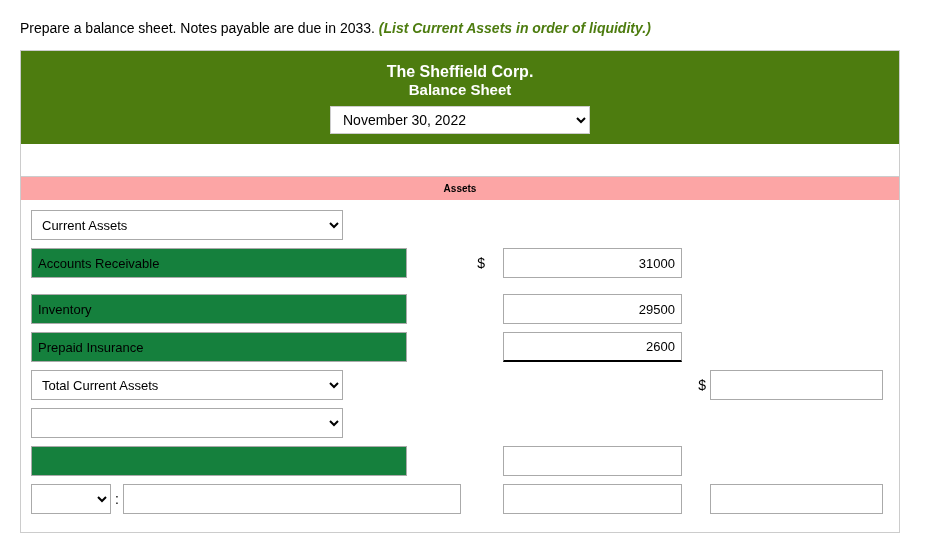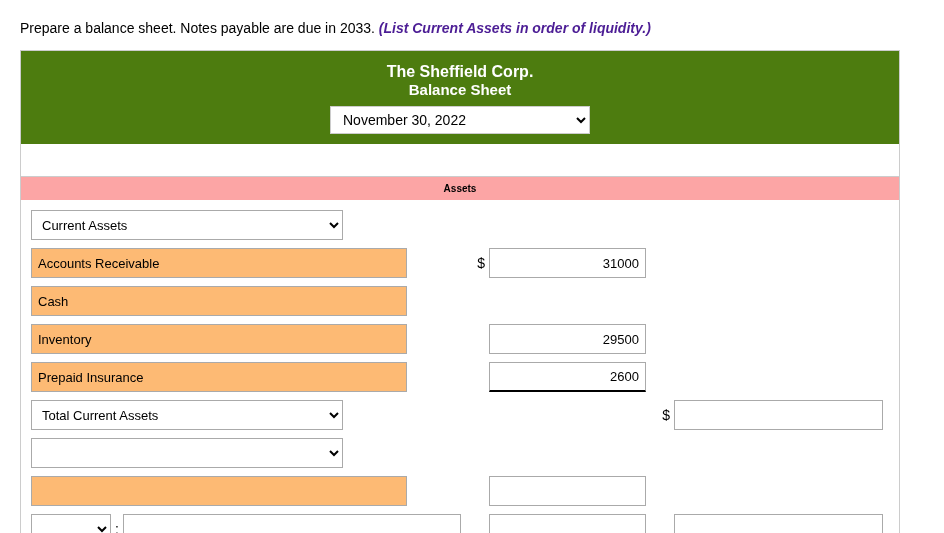--- a/index.html
+++ b/index.html
@@ -8,21 +8,21 @@
       font-size: 14px;
       background: #fff;
       color: #000;
       padding: 20px;
     }
     .instruction {
       margin-bottom: 14px;
       font-size: 14px;
     }
     .instruction .highlight {
-      color: #4c1d95;
+      color: #4d7c0f;
       font-style: italic;
       font-weight: bold;
     }
     .balance-sheet-container {
       border: 1px solid #ccc;
       width: 880px;
     }
     .header {
       background-color: #4d7c0f;
       color: #fff;
@@ -72,22 +72,23 @@
       flex-shrink: 0;
     }
     .dollar-sign {
       width: 24px;
       text-align: right;
       margin-right: 4px;
       font-size: 14px;
       flex-shrink: 0;
     }
     .amount-col {
-      width: 157px;
-      flex-shrink: 0;
+      width: 179px;
+      flex-shrink: 0;
+      margin-left: 14px;
     }
     .total-dollar-sign {
       width: 24px;
       text-align: right;
       margin-right: 4px;
       flex-shrink: 0;
     }
     .total-amount-col {
       flex: 1;
     }
@@ -98,21 +99,21 @@
       border: 1px solid #aaa;
       background: #fff;
       color: #000;
       height: 30px;
     }
     input[type="text"].label-input {
       width: 376px;
       padding: 5px 6px;
       font-size: 13px;
       border: 1px solid #aaa;
-      background: #fdba74;
+      background: #15803d;
       height: 30px;
     }
     input[type="text"].amount-input {
       width: 100%;
       padding: 5px 6px;
       font-size: 13px;
       border: 1px solid #aaa;
       background: #fff;
       text-align: right;
       height: 30px;
@@ -188,23 +189,20 @@
       <div class="label-col">
         <input type="text" class="label-input" value="Accounts Receivable" style="">
       </div>
       <div class="dollar-sign">$</div>
       <div class="amount-col">
         <input type="text" class="amount-input" value="31000" style="">
       </div>
     </div>
 
     <div class="row">
-      <div class="label-col">
-        <input type="text" class="label-input" value="Cash" style="">
-      </div>
       <div class="dollar-sign"></div>
     </div>
 
     <div class="row">
       <div class="label-col">
         <input type="text" class="label-input" value="Inventory" style="">
       </div>
       <div class="dollar-sign"></div>
       <div class="amount-col">
         <input type="text" class="amount-input" value="29500" style="">

